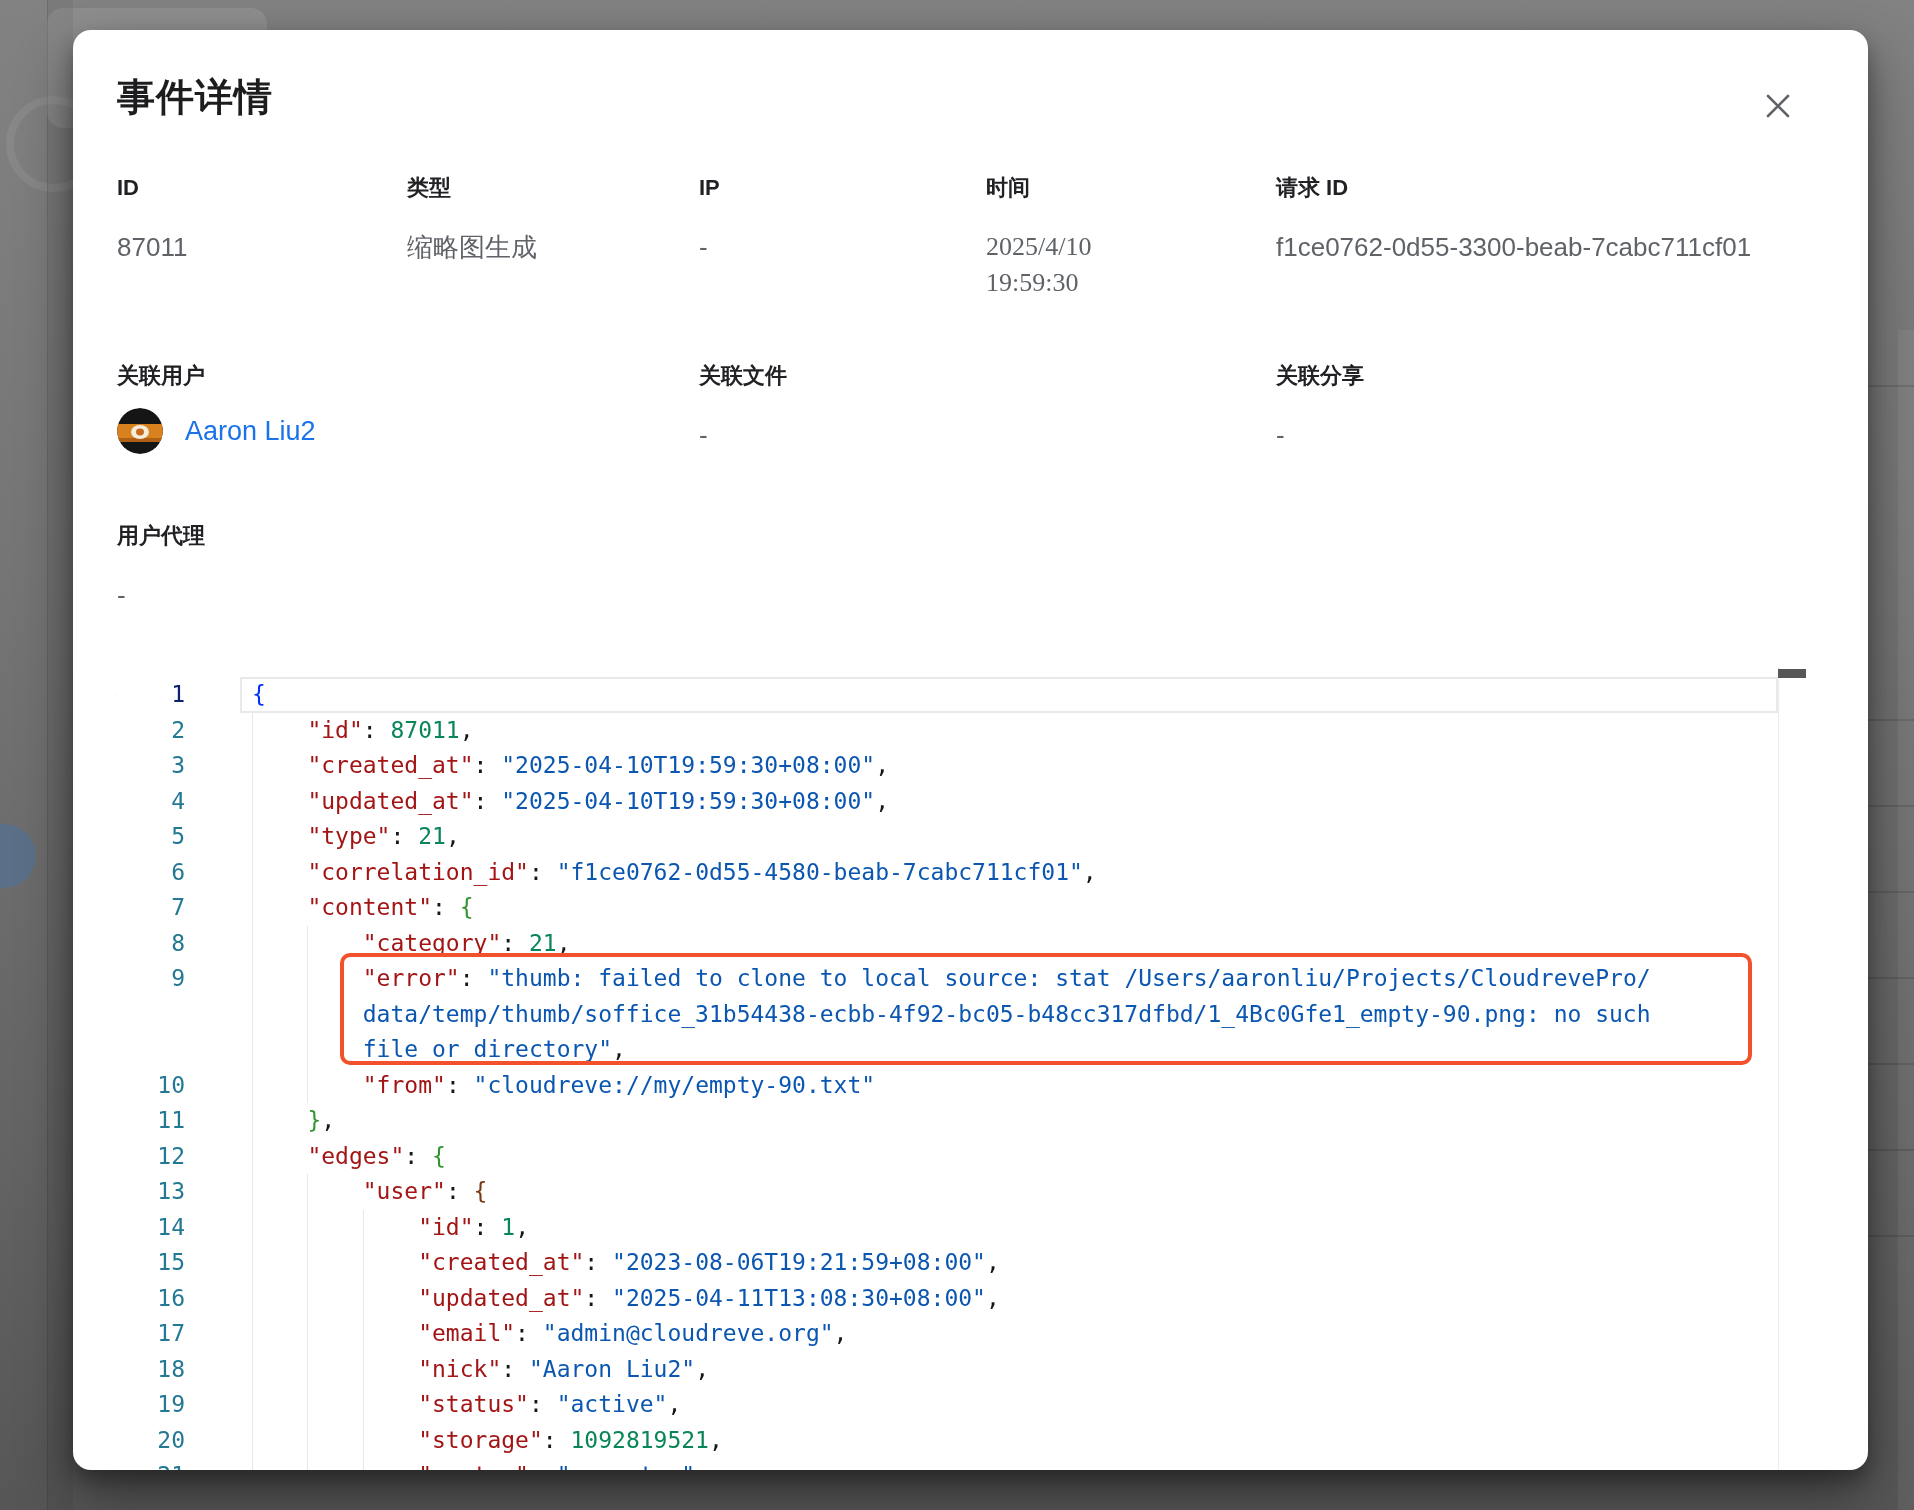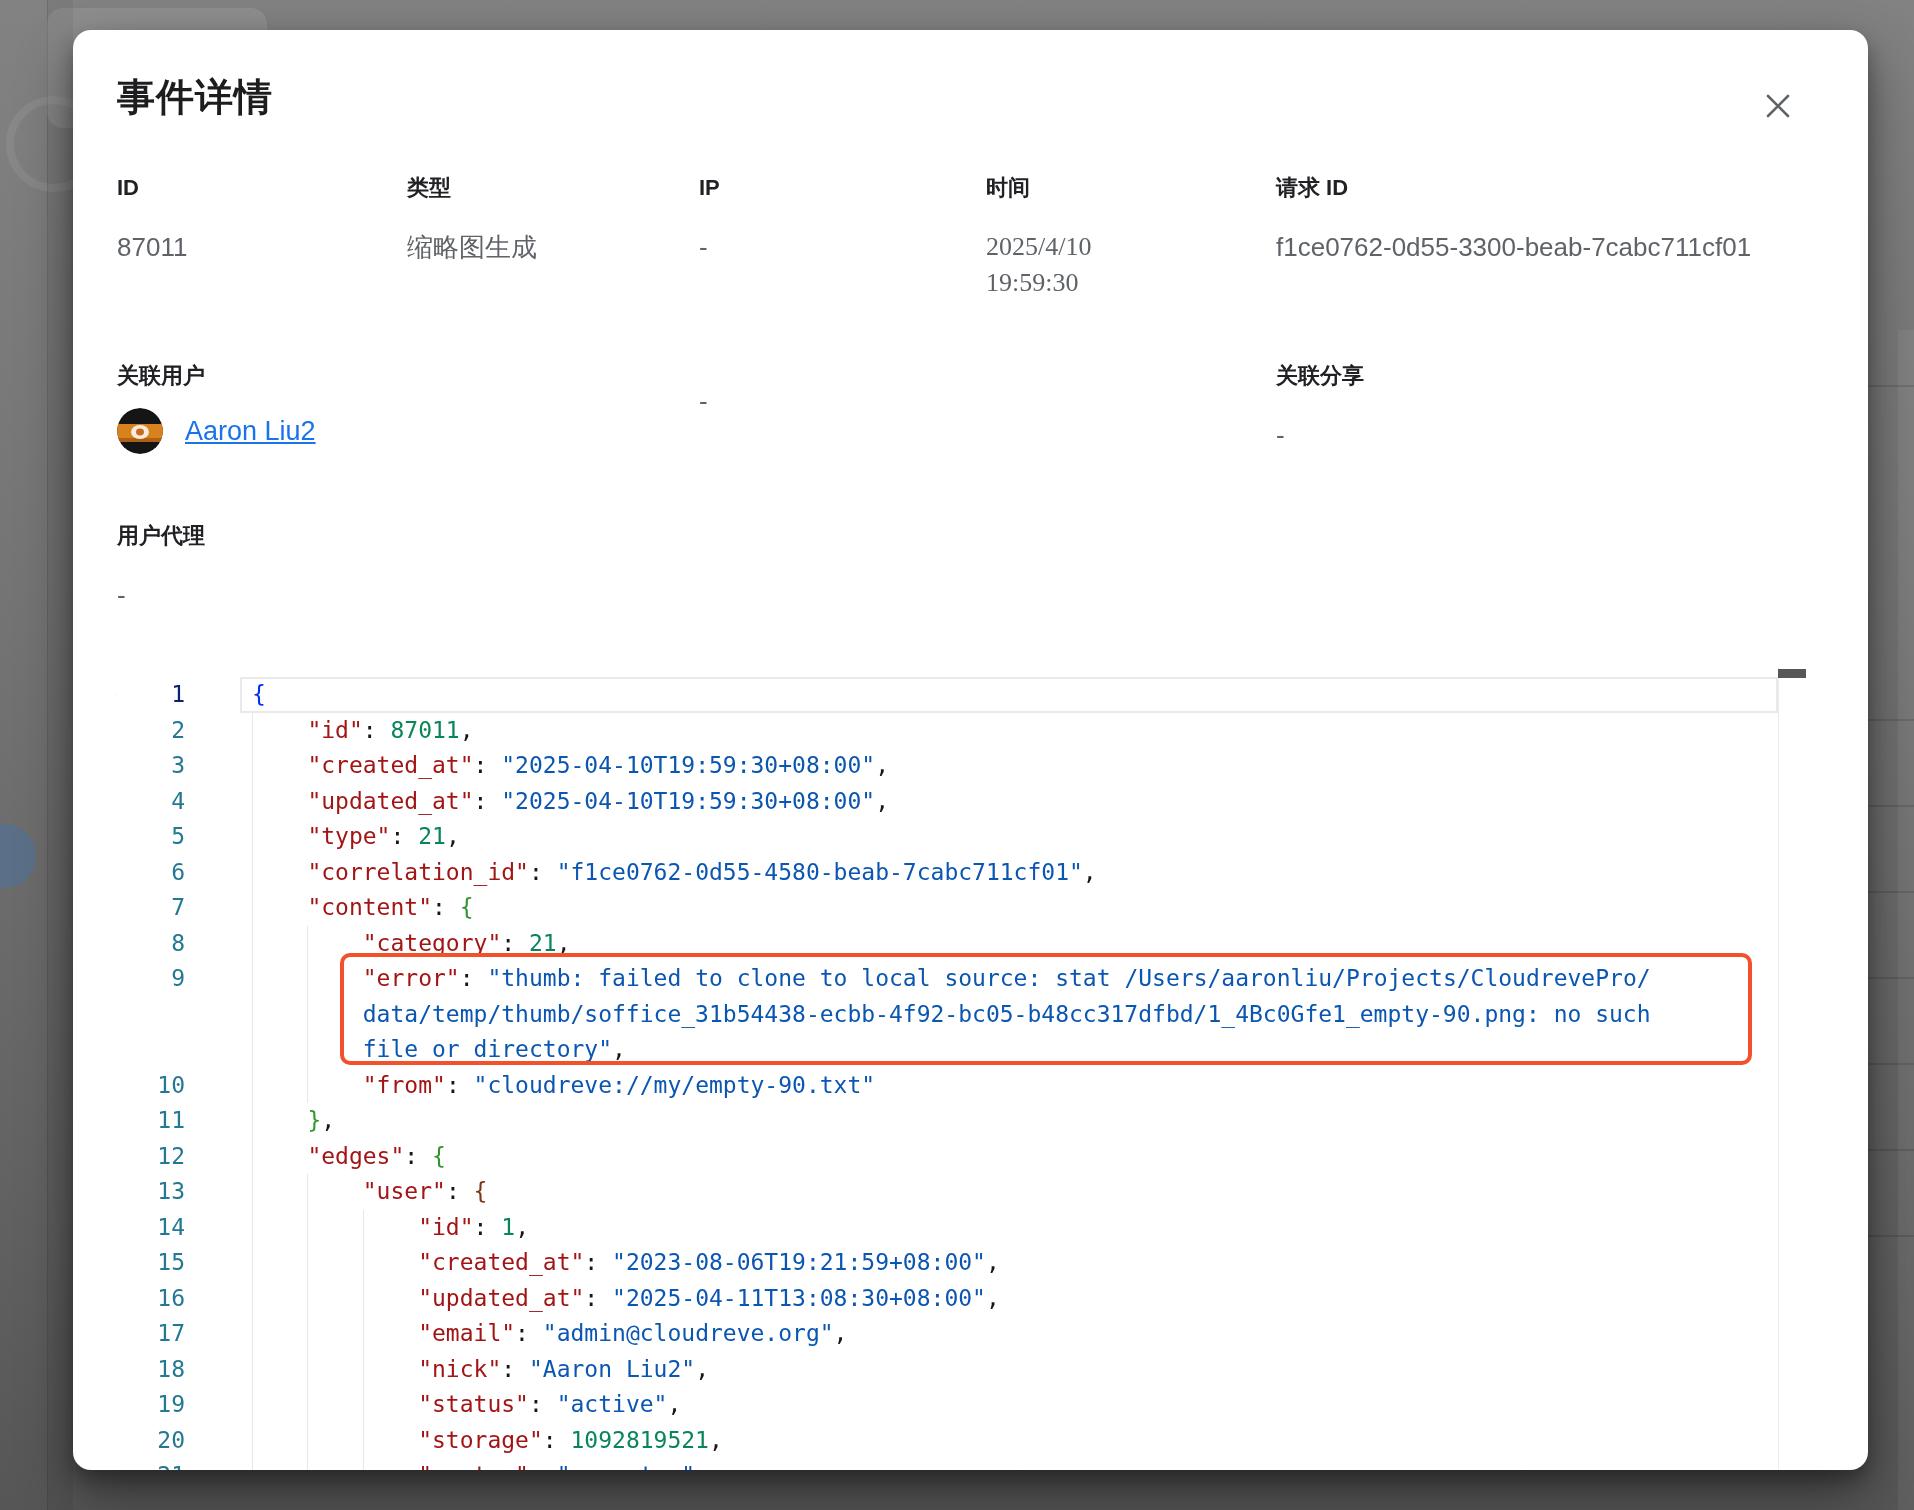--- a/index.html
+++ b/index.html
@@ -132,24 +132,25 @@
                 </defs>
               <g clip-path="url(#av)">
                 <rect width="46" height="46" fill="#151515"></rect>
                 <rect y="16" width="46" height="16" fill="#d8821f"></rect>
                 <rect y="30" width="46" height="4" fill="#b06014"></rect>
                 <ellipse cx="23" cy="24" rx="9" ry="7" fill="#f5ecd9"></ellipse>
                 <ellipse cx="23" cy="24" rx="4" ry="3.4" fill="#c96a1e"></ellipse>
               </g>
             </svg>
           </span>
-          <a class="ulink" style="color: rgb(26, 115, 232); text-decoration: underline;">Aaron Liu2</a>
+          <a class="ulink" style="color: rgb(26, 115, 232);">Aaron Liu2</a>
         </div>
       </div>
       <div class="span2">
+        <div class="flabel">关联文件</div>
         <div class="fvalue">-</div>
       </div>
       <div>
         <div class="flabel">关联分享</div>
         <div class="fvalue">-</div>
       </div>
     </div>
 
     <div class="section">
       <div class="flabel">用户代理</div>

